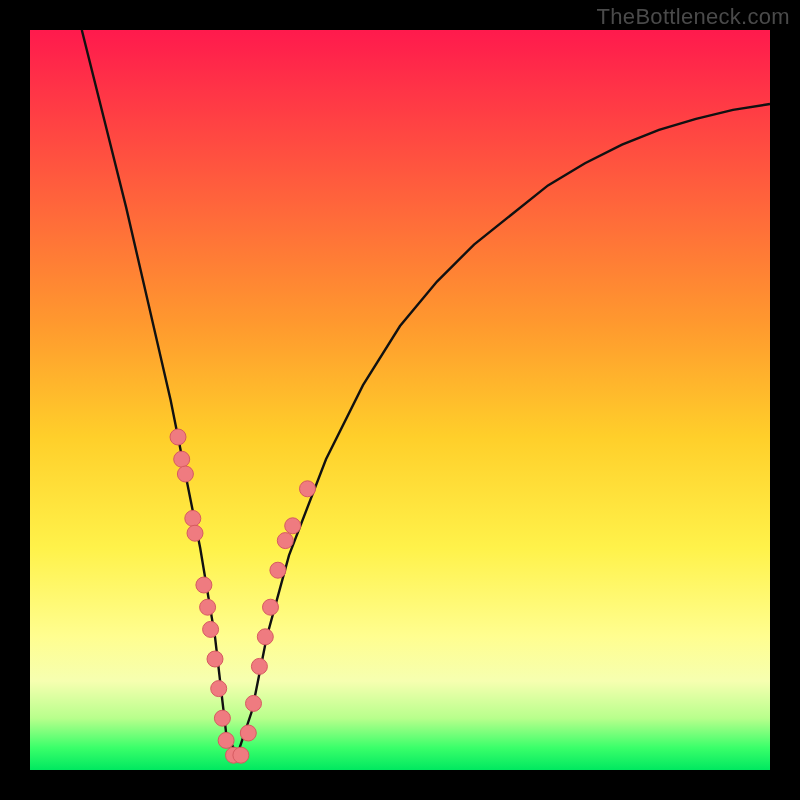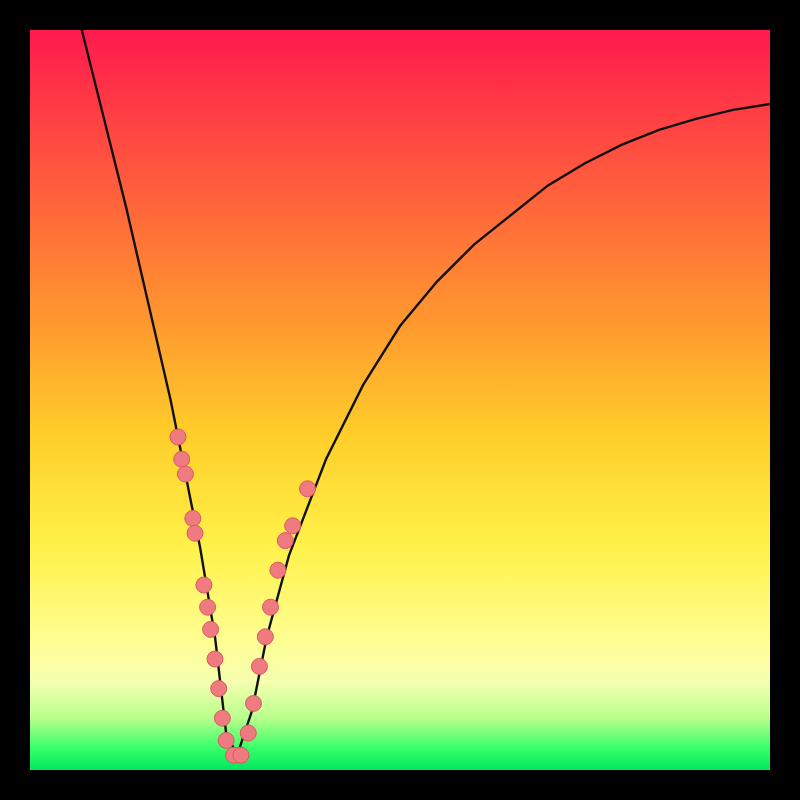--- a/index.html
+++ b/index.html
@@ -85,13 +85,14 @@
           <circle cx="229.4" cy="636.4" r="8" fill="#ef7b80" stroke="#d65a60" stroke-width="1"></circle>
           <circle cx="235.3" cy="606.8" r="8" fill="#ef7b80" stroke="#d65a60" stroke-width="1"></circle>
           <circle cx="240.5" cy="577.2" r="8" fill="#ef7b80" stroke="#d65a60" stroke-width="1"></circle>
           <circle cx="247.9" cy="540.2" r="8" fill="#ef7b80" stroke="#d65a60" stroke-width="1"></circle>
           <circle cx="255.3" cy="510.6" r="8" fill="#ef7b80" stroke="#d65a60" stroke-width="1"></circle>
           <circle cx="262.7" cy="495.8" r="8" fill="#ef7b80" stroke="#d65a60" stroke-width="1"></circle>
           <circle cx="277.5" cy="458.8" r="8" fill="#ef7b80" stroke="#d65a60" stroke-width="1"></circle>
         </g>
     </svg>
   </div>
+  <div class="watermark">TheBottleneck.com</div>
 </div>
 
 </body></html>

